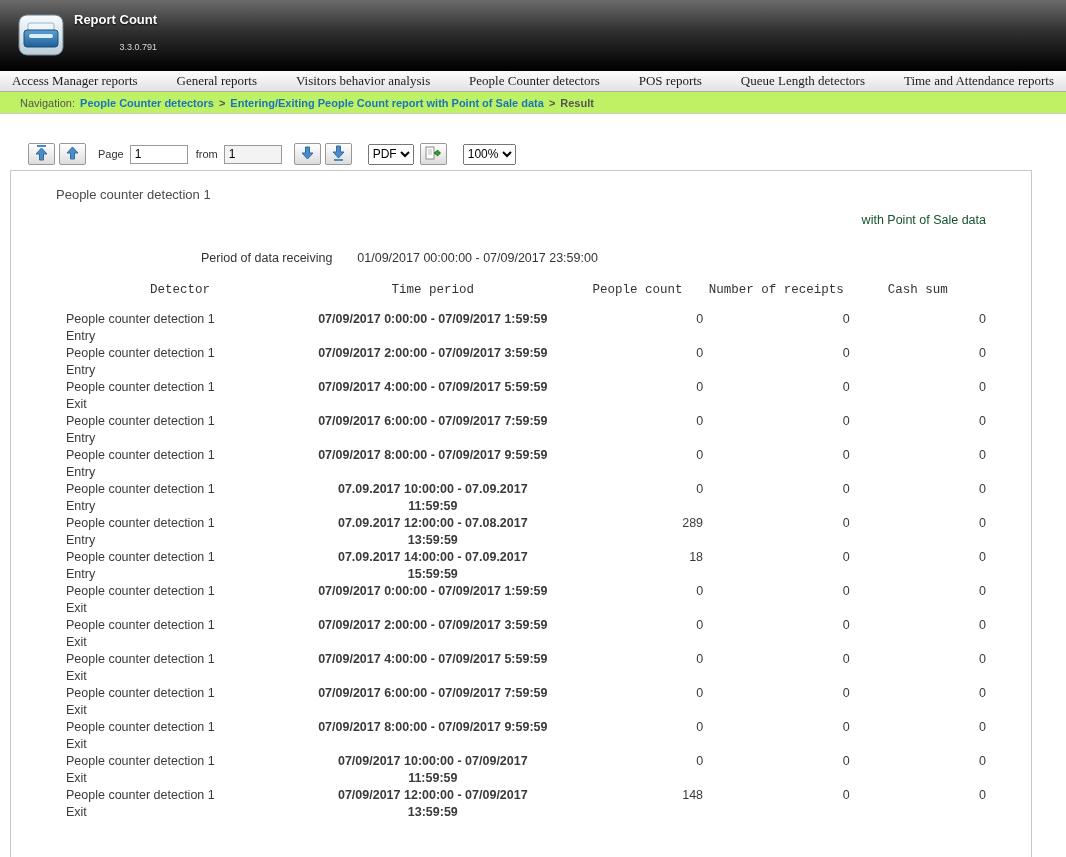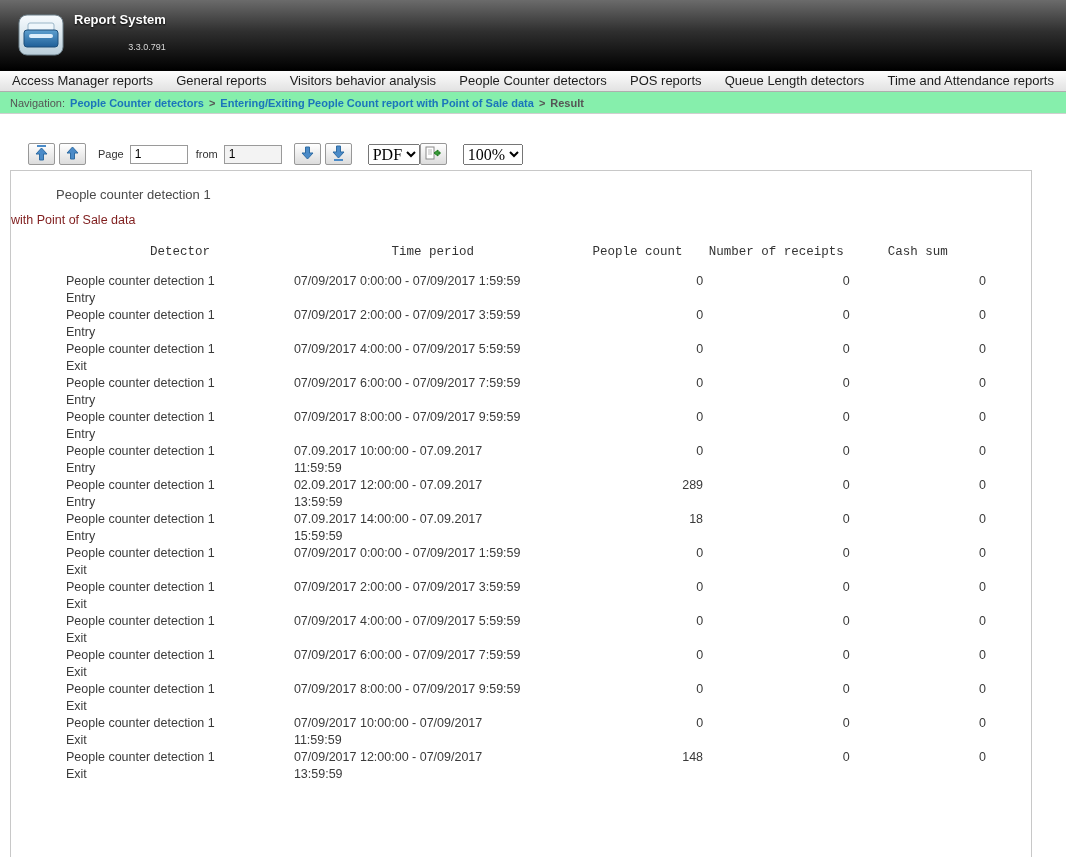--- a/index.html
+++ b/index.html
@@ -10,63 +10,63 @@
   .topbar { height: 71px; background: linear-gradient(#6b6b6b, #2f2f2f 45%, #000);
     display: flex; align-items: center; padding-left: 18px; border-bottom: 1px solid #000; }
   .logo { width: 46px; height: 42px; margin-right: 10px; }
   .title-block { display: inline-block; margin-top: -8px; }
   .app-title { color: #fff; font-size: 13px; font-weight: bold; text-shadow: 0 1px 2px #000; }
   .app-version { color: #d8d8d8; font-size: 9px; text-align: right; margin-top: 14px; }
 
   
   .menubar { height: 21px; background: linear-gradient(#fdfdfd, #e2e2e2);
     border-bottom: 1px solid #aeaeae; display: flex; justify-content: space-between;
-    align-items: center; padding: 0 8px; }
+    align-items: center; padding: 0 8px; font-family: Liberation Serif, serif; }
   .menu-item { font-size: 13px; color: #1c1c1c; line-height: 20px; padding: 0 4px; cursor: pointer; white-space: nowrap; }
 
   
-  .breadcrumb-bar { height: 22px; background: #86efac; border-bottom: 1px solid #cfcfcf;
-    display: flex; align-items: center; padding-left: 10px; font-size: 11px; }
+  .breadcrumb-bar { height: 22px; background: #bef264; border-bottom: 1px solid #cfcfcf;
+    display: flex; align-items: center; padding-left: 20px; font-size: 11px; }
   .bc-label { color: #555; margin-right: 5px; }
   .bc-link { color: #1b75bb; font-weight: bold; text-decoration: none; cursor: pointer; }
   .bc-sep { color: #555; font-weight: bold; margin: 0 5px; }
   .bc-current { color: #555; font-weight: bold; }
 
   
   .toolbar { margin: 28px 0 0 28px; height: 24px; display: flex; align-items: center; }
   .tb-btn { width: 27px; height: 22px; border: 1px solid #989898; border-radius: 2px;
     background: linear-gradient(#ffffff, #dcdcdc); display: inline-flex; align-items: center;
     justify-content: center; margin-right: 4px; cursor: pointer; padding: 0; }
   .tb-label { font-size: 11px; color: #333; margin: 0 6px 0 8px; }
   .tb-input { width: 58px; height: 19px; border: 1px solid #9a9a9a; font-size: 12px;
     padding: 1px 4px; font-family: "Liberation Sans", sans-serif; }
   .tb-input-ro { background: #f3f3f3; }
-  .tb-select { height: 21px; font-size: 16px; font-family: Liberation Serif, serif;
-    }
+  .tb-select { height: 21px; font-size: 12px; font-family: Liberation Sans, sans-serif;
+    margin-right: 6px; }
   .gap-l { margin-left: 12px; }
 
   
   .report { width: 1022px; margin: 4px 0 0 10px; height: 800px;
     border: 1px solid #c8c8c8; background: #fff; overflow: hidden; }
   .report-inner { width: 975px; }
   .rpt-title { font-size: 13px; color: #4a4a4a; margin: 16px 0 0 45px; }
-  .rpt-subtitle { font-size: 12.5px; color: #7f1d1d; text-align: left; margin-top: 11px; }
+  .rpt-subtitle { font-size: 12.5px; color: #14532d; text-align: right; margin-top: 11px; }
   .period-row { display: flex; margin-top: 24px; padding-left: 190px; font-size: 12.5px; color: #333; }
   .period-value { margin-left: 25px; }
 
   .report-table { width: 975px; table-layout: fixed; border-collapse: collapse; margin-top: 18px; }
   .col-det { width: 280px; } .col-time { width: 275px; } .col-people { width: 130px; }
   .col-receipts { width: 145px; } .col-cash { width: 135px; }
   .report-table th { font-weight: normal; font-size: 12.5px; color: #333;
     padding-bottom: 14px; text-align: center; vertical-align: bottom; font-family: Liberation Mono, monospace; }
   .h-det { padding-left: 55px; }
   .report-table td { vertical-align: top; font-size: 12.5px; color: #3a3a3a;
     line-height: 1.32; padding-bottom: 1px; height: 34px; }
   .c-det { padding-left: 55px; text-align: left; }
-  .c-time { text-align: left; white-space: pre-line; }
+  .c-time { text-align: center; white-space: pre-line; font-weight: bold; }
   .c-num { text-align: right; }
 </style>
 </head>
 <body>
 
 <div class="app">
 
   <header class="topbar">
     <span class="logo">
       <svg width="46" height="42" viewBox="0 0 46 42">
@@ -81,21 +81,21 @@
               <stop offset="1" stop-color="#1f5f98"></stop>
           </linearGradient>
         </defs>
         <rect x="1" y="1" width="44" height="40" rx="8" fill="url(#lg1)" stroke="#6f828d"></rect>
         <rect x="10" y="9" width="26" height="8" rx="2" fill="#eef6fb" stroke="#9ab6c8"></rect>
         <rect x="6" y="16" width="34" height="17" rx="3" fill="url(#lg2)" stroke="#1d4f7a"></rect>
         <rect x="11" y="20" width="24" height="4" rx="2" fill="#ddeefb"></rect>
       </svg>
     </span>
     <span class="title-block">
-      <span class="app-title">Report System</span>
+      <span class="app-title">Report Count</span>
       <div class="app-version">3.3.0.791</div>
     </span>
   </header>
 
   <nav class="menubar">
       <span class="menu-item">Access Manager reports</span>
       <span class="menu-item">General reports</span>
       <span class="menu-item">Visitors behavior analysis</span>
       <span class="menu-item">People Counter detectors</span>
       <span class="menu-item">POS reports</span>
@@ -163,20 +163,24 @@
     </button>
     <select class="tb-select gap-l">
       <option>100%</option>
     </select>
   </div>
 
   <div class="report">
     <div class="report-inner">
       <div class="rpt-title">People counter detection 1</div>
       <div class="rpt-subtitle">with Point of Sale data</div>
+      <div class="period-row">
+        <span class="period-label">Period of data receiving</span>
+        <span class="period-value">01/09/2017 00:00:00 - 07/09/2017 23:59:00</span>
+      </div>
 
       <table class="report-table">
         <colgroup>
           <col class="col-det">
             <col class="col-time">
             <col class="col-people">
             <col class="col-receipts">
             <col class="col-cash">
         </colgroup>
         <thead>
@@ -254,21 +258,21 @@
     <td class="c-num">0</td>
     <td class="c-num">0</td>
     <td class="c-num">0</td>
   </tr>
 
   <tr>
     <td class="c-det">
       <div>People counter detection 1</div>
       <div>Entry</div>
     </td>
-    <td class="c-time">02.09.2017 12:00:00 - 07.09.2017
+    <td class="c-time">07.09.2017 12:00:00 - 07.08.2017
 13:59:59</td>
     <td class="c-num">289</td>
     <td class="c-num">0</td>
     <td class="c-num">0</td>
   </tr>
 
   <tr>
     <td class="c-det">
       <div>People counter detection 1</div>
       <div>Entry</div>

